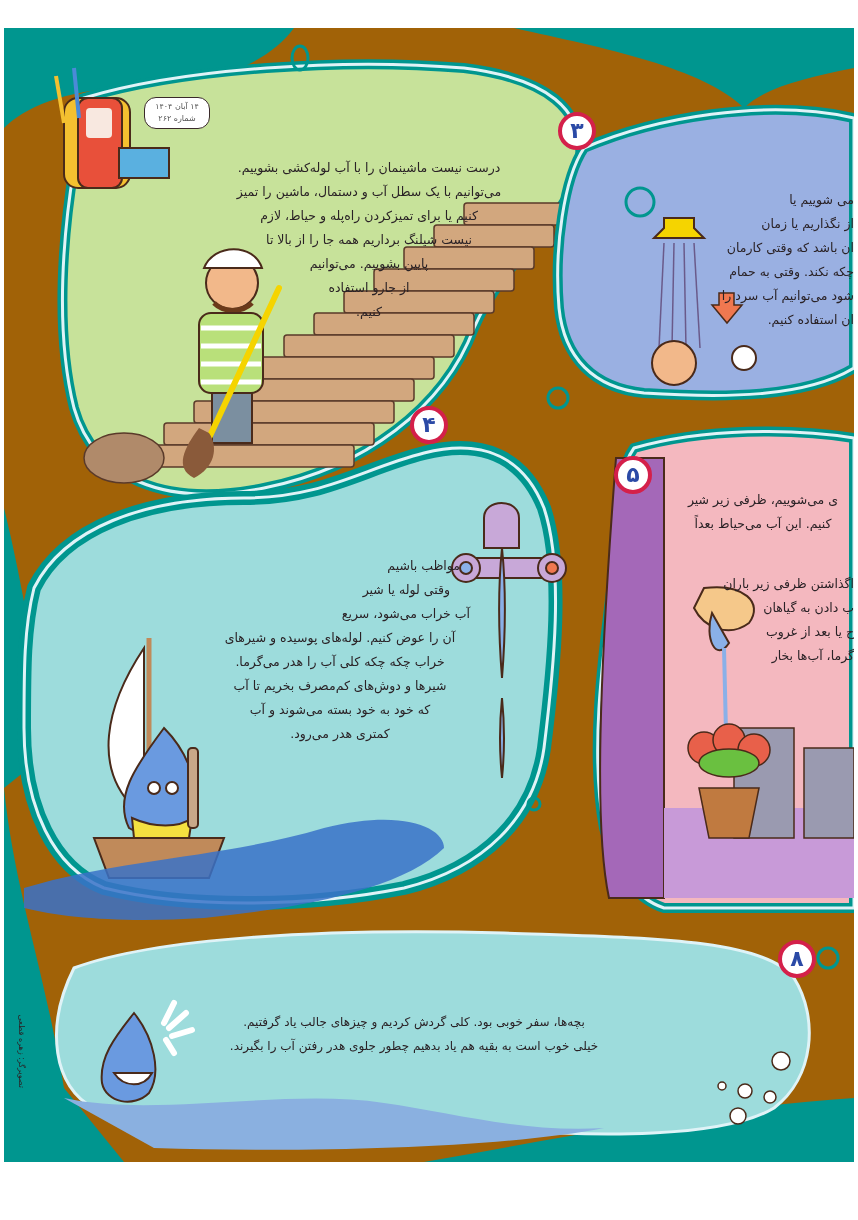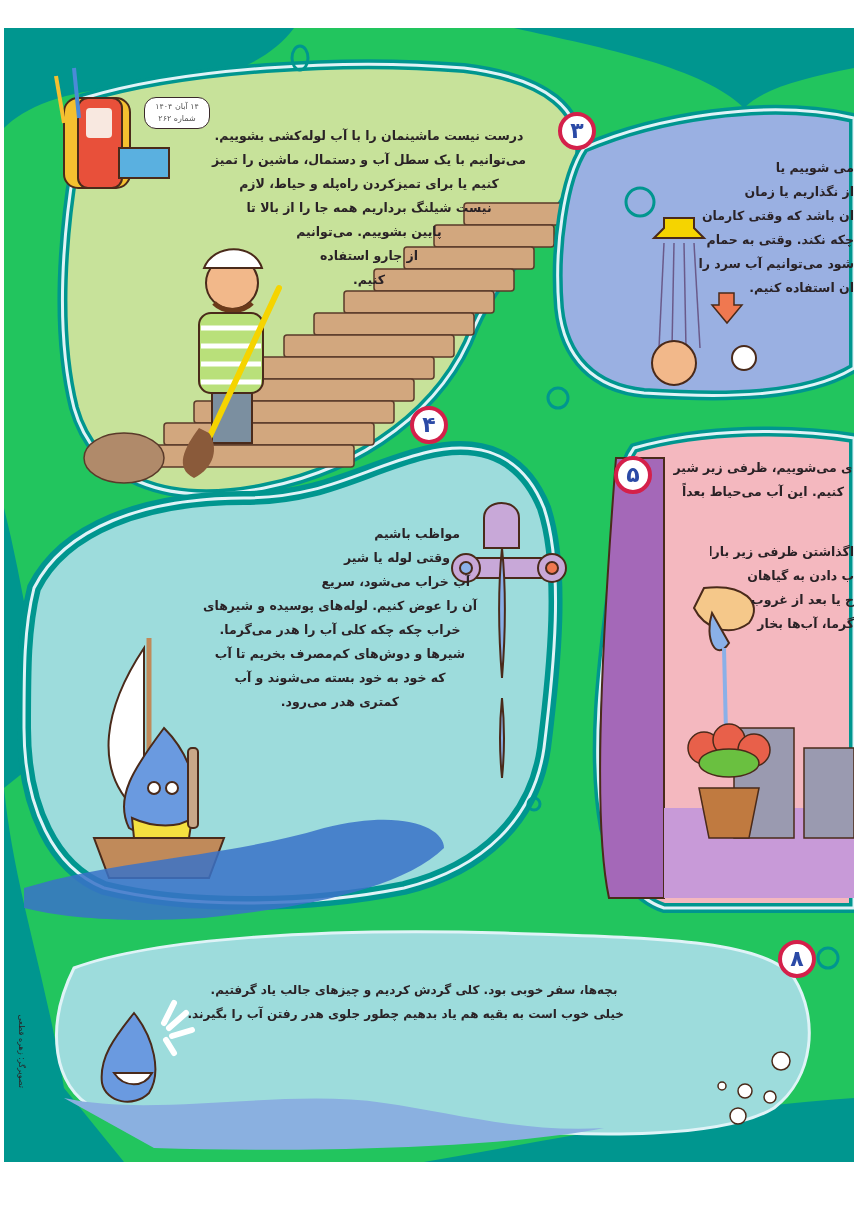--- a/index.html
+++ b/index.html
@@ -1,26 +1,26 @@
 <!DOCTYPE html>
 <html><head>
 <meta charset="utf-8">
 <style>
   * { box-sizing: border-box; margin: 0; padding: 0; }
   html, body { width: 858px; height: 1220px; background: #ffffff; overflow: hidden; }
   body { position: relative; font-family: "DejaVu Sans", sans-serif; }
   .page {
     position: absolute; left: 4px; top: 28px; width: 850px; height: 1134px;
-    background: #22c55e; overflow: hidden;
+    background: #a16207; overflow: hidden;
   }
   .bg-svg { position: absolute; left: 0; top: 0; width: 850px; height: 1134px; }
   .txt {
     position: absolute; direction: rtl; text-align: center; color: #2a2226;
-    font-family: "DejaVu Sans", sans-serif; font-weight: bold; font-size: 12.5px;
-    line-height: 24px; white-space: nowrap;
+    font-family: "DejaVu Sans", sans-serif; font-weight: normal; font-size: 12.5px;
+    line-height: 24px; white-space: nowrap; margin-top: 32px;
   }
   .badge {
     position: absolute; width: 38px; height: 38px; border-radius: 50%;
     background: #ffffff; border: 4px solid #d4204a; color: #2b4aa6;
     font-weight: bold; font-size: 22px; line-height: 30px; text-align: center;
     font-family: "DejaVu Sans", sans-serif;
   }
   .date-bubble {
     position: absolute; left: 140px; top: 69px; width: 66px; height: 32px;
     background: #ffffff; border: 1.5px solid #3a2a2a; border-radius: 12px;

